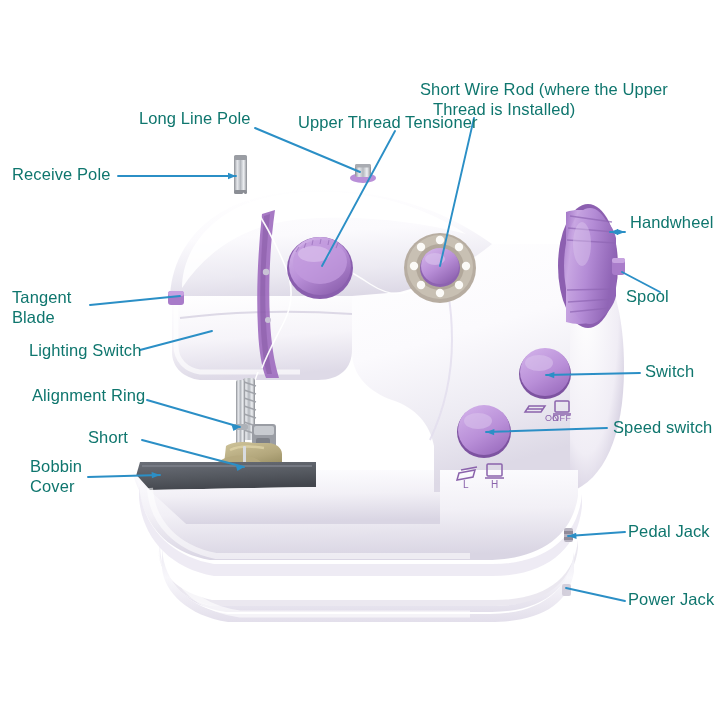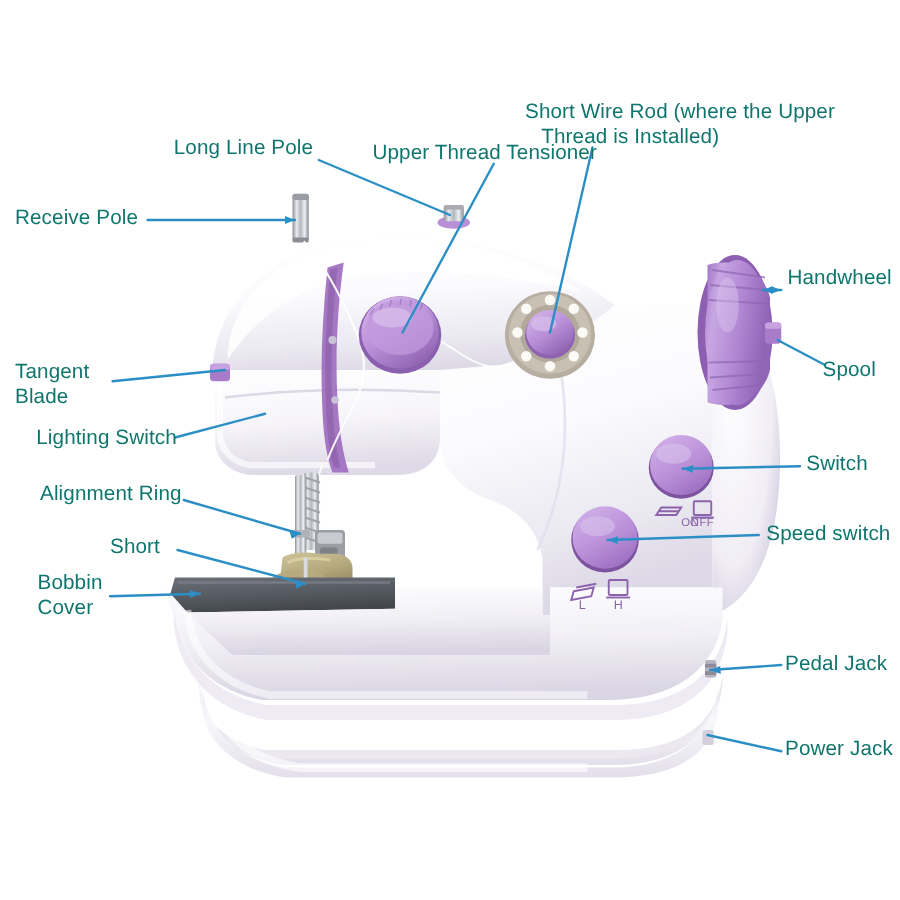--- a/index.html
+++ b/index.html
@@ -327,21 +327,21 @@
 
   <div class="lbl" style="left:139px; top:108px;">Long Line Pole</div>
 
   <div class="lbl" style="left:298px; top:112px;text-align:right;">Upper Thread Tensioner</div>
 
   <div class="lbl" style="left:420px; top:79px;">Short Wire Rod (where the Upper</div>
   <div class="lbl" style="left:433px; top:99px;">Thread is Installed)</div>
 
   <div class="lbl" style="left:630px; top:212px;">Handwheel</div>
 
-  <div class="lbl" style="left:626px; top:286px;margin-left:32px;">Spool</div>
+  <div class="lbl" style="left:626px; top:286px;">Spool</div>
 
   <div class="lbl" style="left:12px;  top:287px;">Tangent</div>
   <div class="lbl" style="left:12px;  top:307px;">Blade</div>
 
   <div class="lbl" style="left:29px;  top:340px;">Lighting Switch</div>
 
   <div class="lbl" style="left:32px;  top:385px;">Alignment Ring</div>
 
   <div class="lbl" style="left:88px;  top:427px;">Short</div>
 

